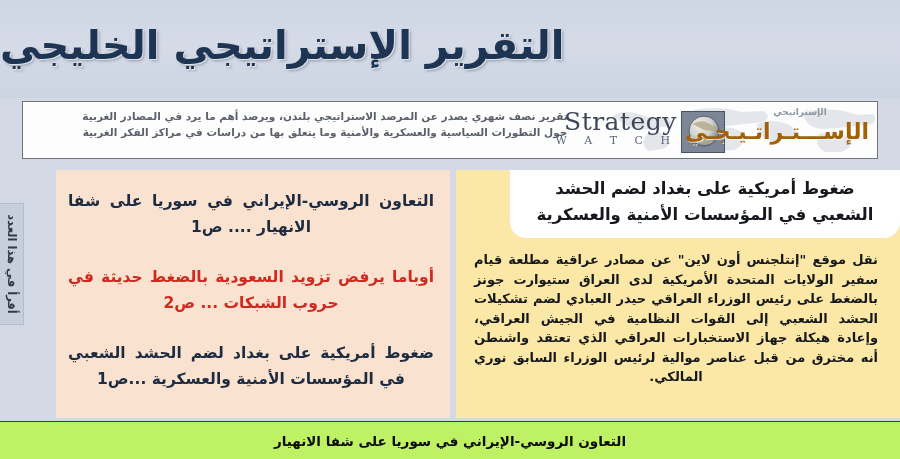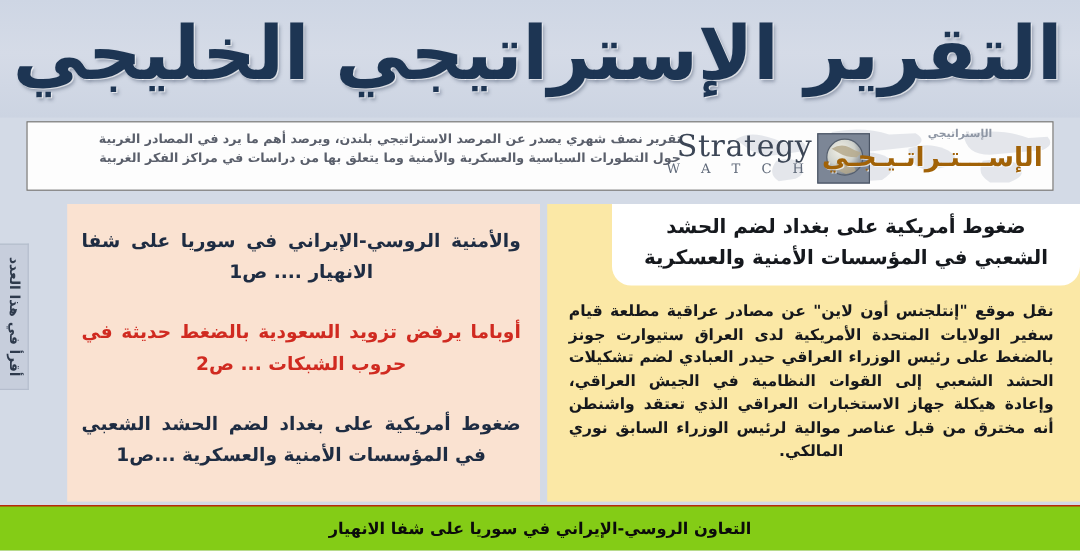--- a/index.html
+++ b/index.html
@@ -25,24 +25,24 @@
     position: absolute;
     left: 0; top: 0;
     width: 900px;
     height: 98px;
     background: linear-gradient(180deg,#ced6e4 0%, #d5dbe7 45%, #ccd4e2 100%);
   }
   .masthead-title {
     position: absolute;
     left: 0; right: 4px;
     top: 13px;
-    text-align: center;
+    text-align: left;
     font-family: "DejaVu Sans", "Liberation Sans", sans-serif;
     font-weight: bold;
-    font-size: 62px;
+    font-size: 40px;
     line-height: 64px;
     letter-spacing: 0px;
     color: #1d3553;
     text-shadow: 1px 1px 0 rgba(255,255,255,.65), 2px 2px 3px rgba(40,55,80,.35);
     direction: rtl;
     white-space: nowrap;
   }
 
   
   .header-strip {
@@ -230,21 +230,21 @@
     direction: rtl;
   }
 
   
   .ticker {
     position: absolute;
     left: 0;
     bottom: 0;
     width: 900px;
     height: 38px;
-    background: #84cc16;
+    background: #bef264;
     border-top: 1px solid #c10000;
     box-sizing: border-box;
   }
   .ticker span {
     position: absolute;
     left: 0; right: 0;
     top: 11px;
     text-align: center;
     direction: rtl;
     font-size: 13.5px;
@@ -306,21 +306,21 @@
       <div class="sub">الإستراتيجي</div>
       <div class="main">الإســـتـراتـيـجـي</div>
     </div>
   </div>
 
   <div class="side-tab">
     <span>أقرأ في هذا العدد</span>
   </div>
 
   <div class="toc-panel">
-    <div class="toc-item">والأمنية الروسي-الإيراني في سوريا على شفا الانهيار .... ص1</div>
+    <div class="toc-item">التعاون الروسي-الإيراني في سوريا على شفا الانهيار .... ص1</div>
     <div class="toc-item red">أوباما يرفض تزويد السعودية بالضغط حديثة في حروب الشبكات ... ص2</div>
     <div class="toc-item last">ضغوط أمريكية على بغداد لضم الحشد الشعبي في المؤسسات الأمنية والعسكرية ...ص1</div>
   </div>
 
   <div class="article-panel">
     <div class="article-title-wrap">
       <div class="article-title">ضغوط أمريكية على بغداد لضم الحشد الشعبي في المؤسسات الأمنية والعسكرية</div>
     </div>
     <div class="article-body">نقل موقع "إنتلجنس أون لاين" عن مصادر عراقية مطلعة قيام سفير الولايات المتحدة الأمريكية لدى العراق ستيوارت جونز بالضغط على رئيس الوزراء العراقي حيدر العبادي لضم تشكيلات الحشد الشعبي إلى القوات النظامية في الجيش العراقي، وإعادة هيكلة  جهاز الاستخبارات العراقي الذي تعتقد واشنطن أنه مخترق من قبل عناصر موالية لرئيس الوزراء السابق نوري المالكي.</div>
   </div>

